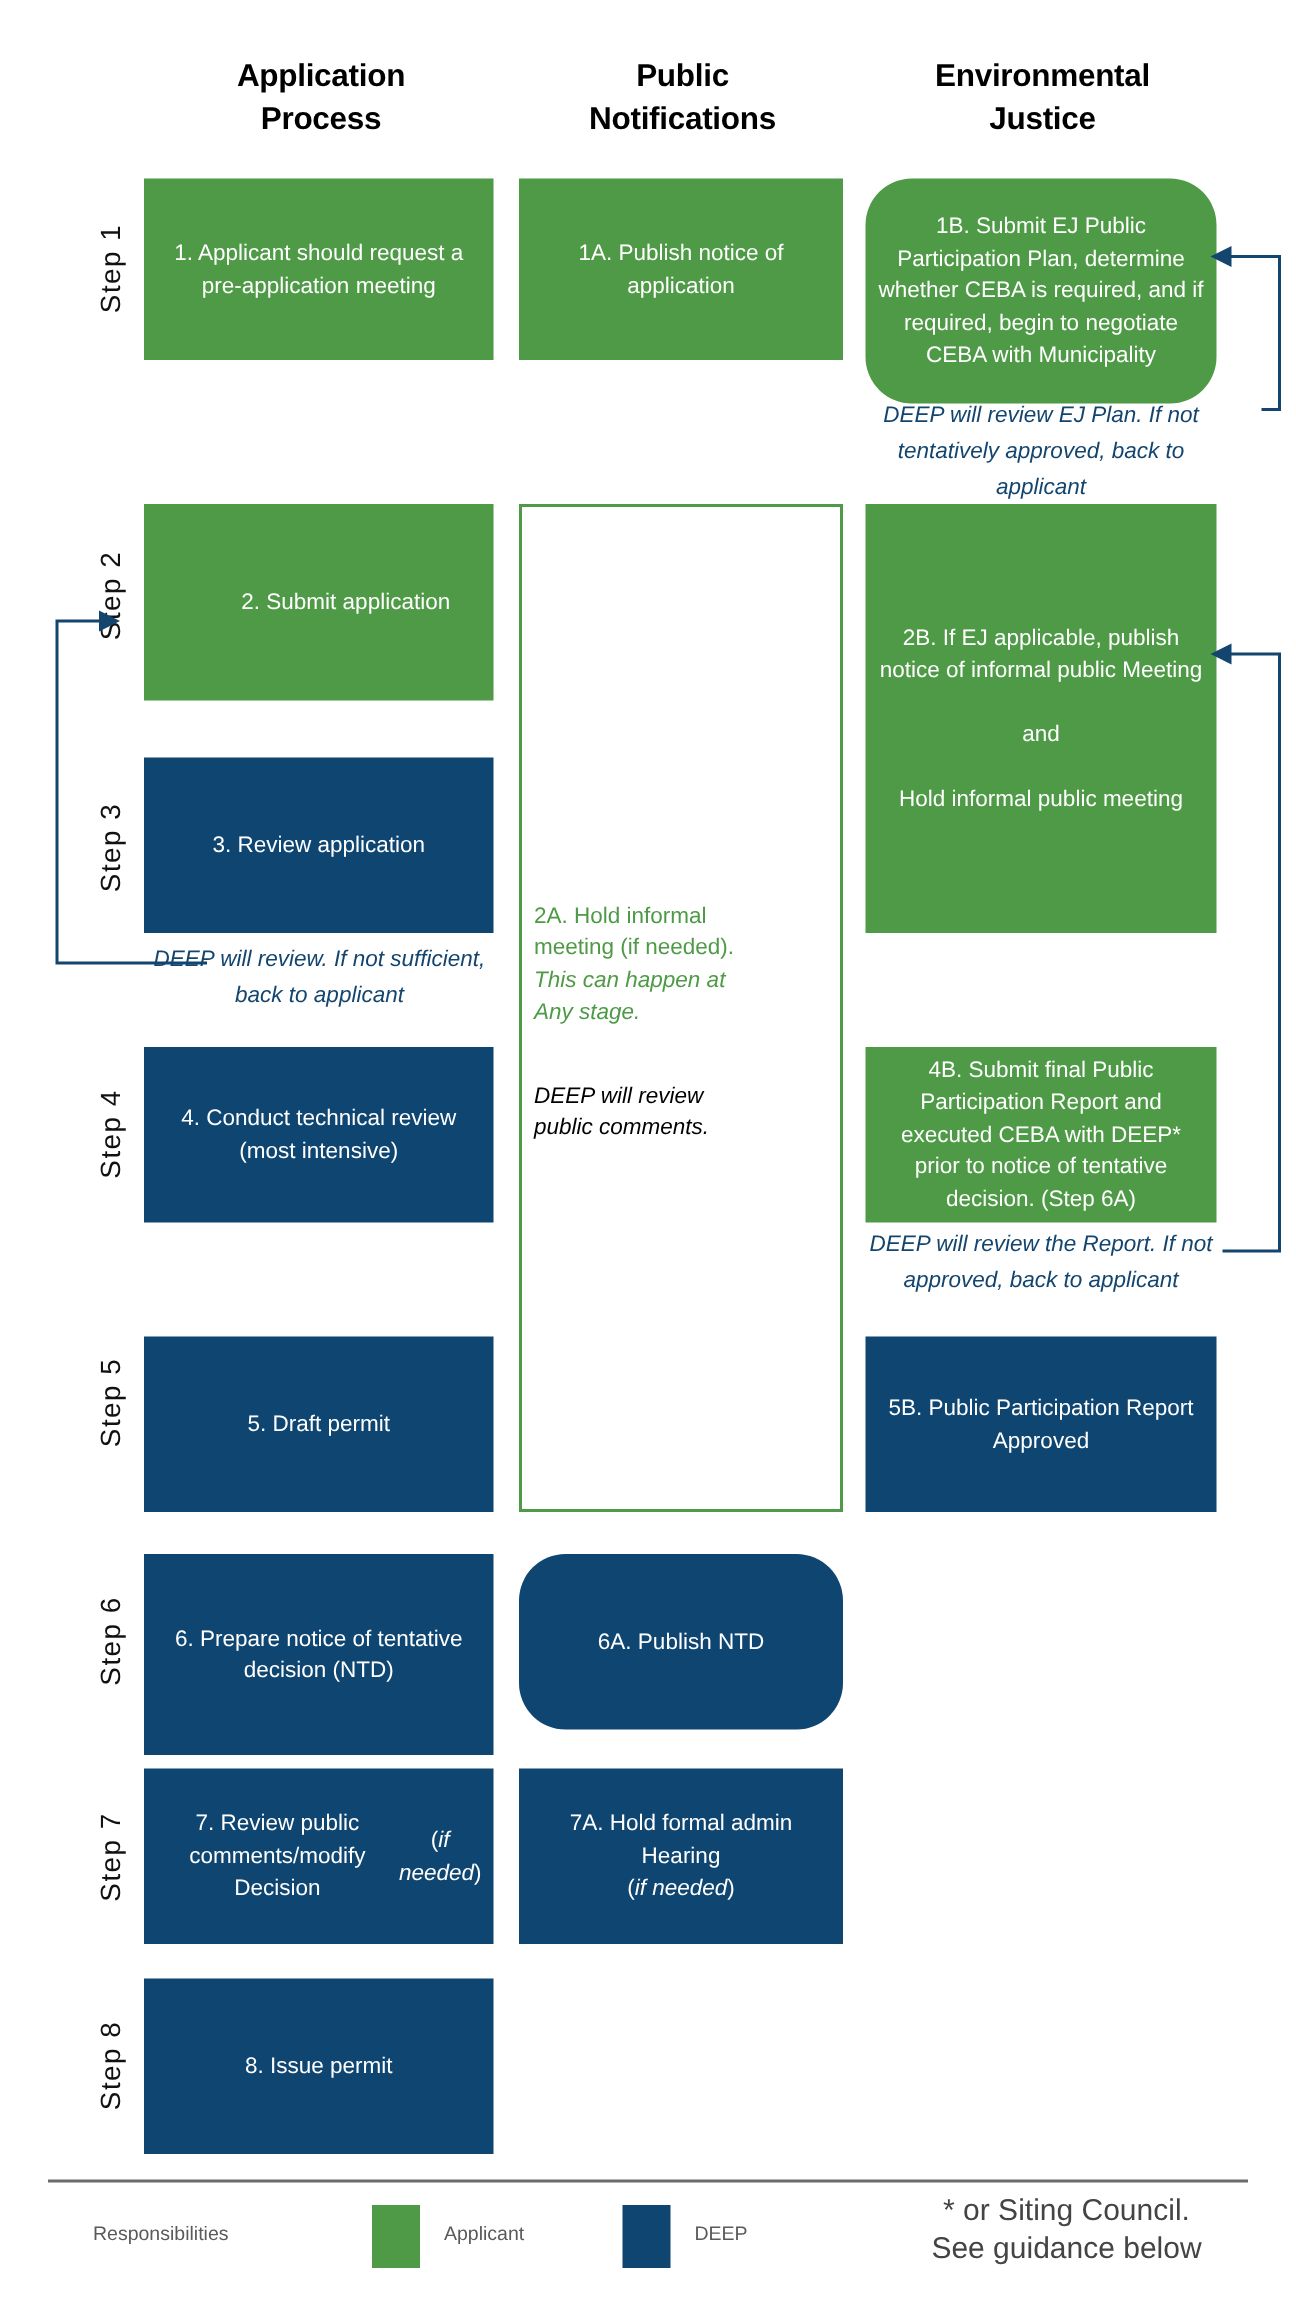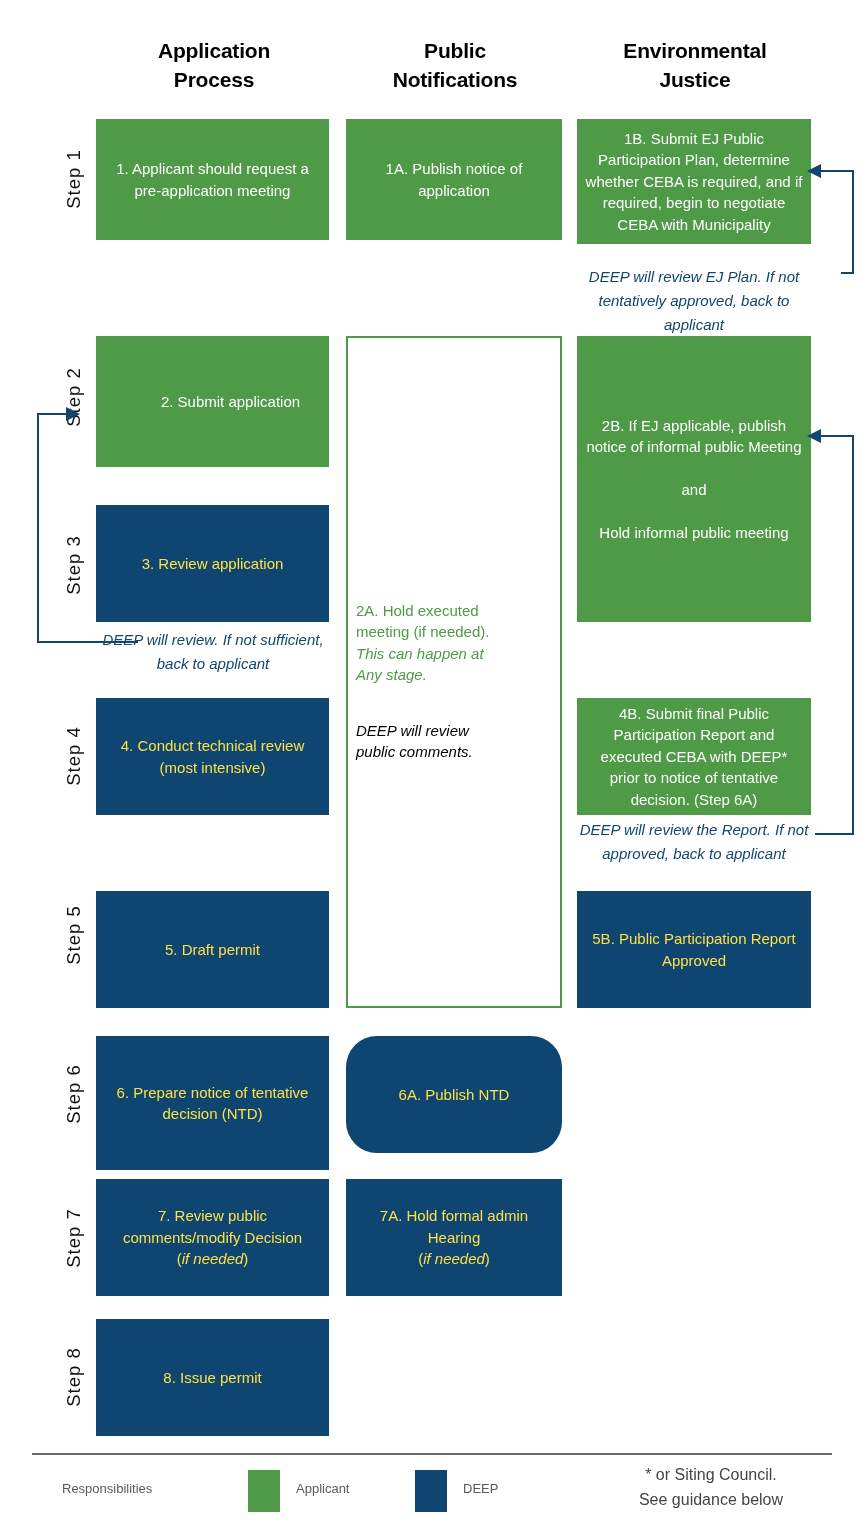--- a/index.html
+++ b/index.html
@@ -54,21 +54,21 @@
     padding: 4px 8px;
     font-size: 15px;
     line-height: 21.5px;
   }
   .box-green {
     background: #4E9A46;
     color: #ffffff;
   }
   .box-blue {
     background: #0E4571;
-    color: #fde047;
+    color: #ffffff;
   }
   .box-outline-green {
     background: #ffffff;
     border: 2px solid #4E9A46;
     align-items: flex-start;
     padding-top: 22px;
   }
   .box-outline-green .ln-green {
     color: #4E9A46;
     display: block;
@@ -115,21 +115,21 @@
     line-height: 24px;
     color: #5a5a5a;
   }
   .legend-swatch {
     position: absolute;
   }
   .legend-swatch.green { background: #4E9A46; }
   .legend-swatch.blue  { background: #0E4571; }
   .footnote {
     position: absolute;
-    font-size: 16px;
+    font-size: 20px;
     line-height: 25px;
     color: #444444;
     text-align: center;
   }
   em.it { font-style: italic; }
 </style>
 </head>
 <body>
 
 <div id="page">
@@ -153,42 +153,42 @@
   <div class="step-label" style="left:14px; top:746px;">Step 4</div>
   <div class="step-label" style="left:14px; top:925px;">Step 5</div>
   <div class="step-label" style="left:14px; top:1084px;">Step 6</div>
   <div class="step-label" style="left:14px; top:1228px;">Step 7</div>
   <div class="step-label" style="left:14px; top:1367px;">Step 8</div>
 
   <div class="box box-green" style="left:96px; top:119px; width:233px; height:121px;">1. Applicant should request a pre-application meeting</div>
 
   <div class="box box-green" style="left:346px; top:119px; width:216px; height:121px;">1A. Publish notice of application</div>
 
-  <div class="box box-green" style="left:577px; top:119px; width:234px; height:125px;">1B. Submit EJ Public Participation Plan, determine whether CEBA is required, and if required, begin to negotiate CEBA with Municipality</div>
+  <div class="box box-green" style="left:577px; top:119px; width:234px; height:150px;border-radius:31px;">1B. Submit EJ Public Participation Plan, determine whether CEBA is required, and if required, begin to negotiate CEBA with Municipality</div>
 
   <div class="note" style="left:577px; top:265px; width:234px;">DEEP will review EJ Plan. If not tentatively approved, back to applicant</div>
 
   <svg class="arrow-svg" style="left:805px; top:160px; width:56px; height:125px;" viewBox="0 0 56 125">
     <path d="M 14 11 L 48 11 L 48 113 L 36 113"></path>
     <polygon points="16,4 2,11 16,18"></polygon>
   </svg>
 
   <div class="box box-green" style="left:96px; top:336px; width:233px; height:131px;padding-left:44px;">2. Submit application</div>
 
   <div class="box box-blue" style="left:96px; top:505px; width:233px; height:117px;">3. Review application</div>
 
   <div class="note" style="left:88px; top:628px; width:250px;">DEEP will review. If not sufficient, back to applicant</div>
 
   <svg class="arrow-svg" style="left:30px; top:405px; width:110px; height:245px;" viewBox="0 0 110 245">
     <path d="M 38 9 L 8 9 L 8 237 L 108 237"></path>
     <polygon points="36,2 50,9 36,16"></polygon>
   </svg>
 
   <div class="box box-outline-green" style="left:346px; top:336px; width:216px; height:672px; flex-direction:column;">
-    <span class="ln-green">2A. Hold executed</span>
+    <span class="ln-green">2A. Hold informal</span>
     <span class="ln-green">meeting (if needed).</span>
     <span class="ln-green" style="font-style:italic;">This can happen at</span>
     <span class="ln-green" style="font-style:italic;">Any stage.</span>
     <span style="display:block;height:34px;"></span>
     <span class="ln-blue" style="font-style:italic;">DEEP will review</span>
     <span class="ln-blue" style="font-style:italic;">public comments.</span>
   </div>
 
   <div class="box box-green" style="left:577px; top:336px; width:234px; height:286px; white-space:pre-line;">2B. If EJ applicable, publish notice of informal public Meeting
 
@@ -208,21 +208,21 @@
   </svg>
 
   <div class="box box-blue" style="left:96px; top:891px; width:233px; height:117px;">5. Draft permit</div>
 
   <div class="box box-blue" style="left:577px; top:891px; width:234px; height:117px;">5B. Public Participation Report Approved</div>
 
   <div class="box box-blue" style="left:96px; top:1036px; width:233px; height:134px;">6. Prepare notice of tentative decision (NTD)</div>
 
   <div class="box box-blue" style="left:346px; top:1036px; width:216px; height:117px;border-radius:31px;">6A. Publish NTD</div>
 
-  <div class="box box-blue" style="left:96px; top:1179px; width:233px; height:117px; flex-direction:column;">
+  <div class="box box-blue" style="left:96px; top:1179px; width:233px; height:117px; flex-direction:row;">
     <span>7. Review public comments/modify Decision</span>
     <span>(<em class="it" title="(if needed)">if needed</em>)</span>
   </div>
 
   <div class="box box-blue" style="left:346px; top:1179px; width:216px; height:117px; flex-direction:column;">
     <span>7A. Hold formal admin Hearing</span>
     <span>(<em class="it">if needed</em>)</span>
   </div>
 
   <div class="box box-blue" style="left:96px; top:1319px; width:233px; height:117px;">8. Issue permit</div>

